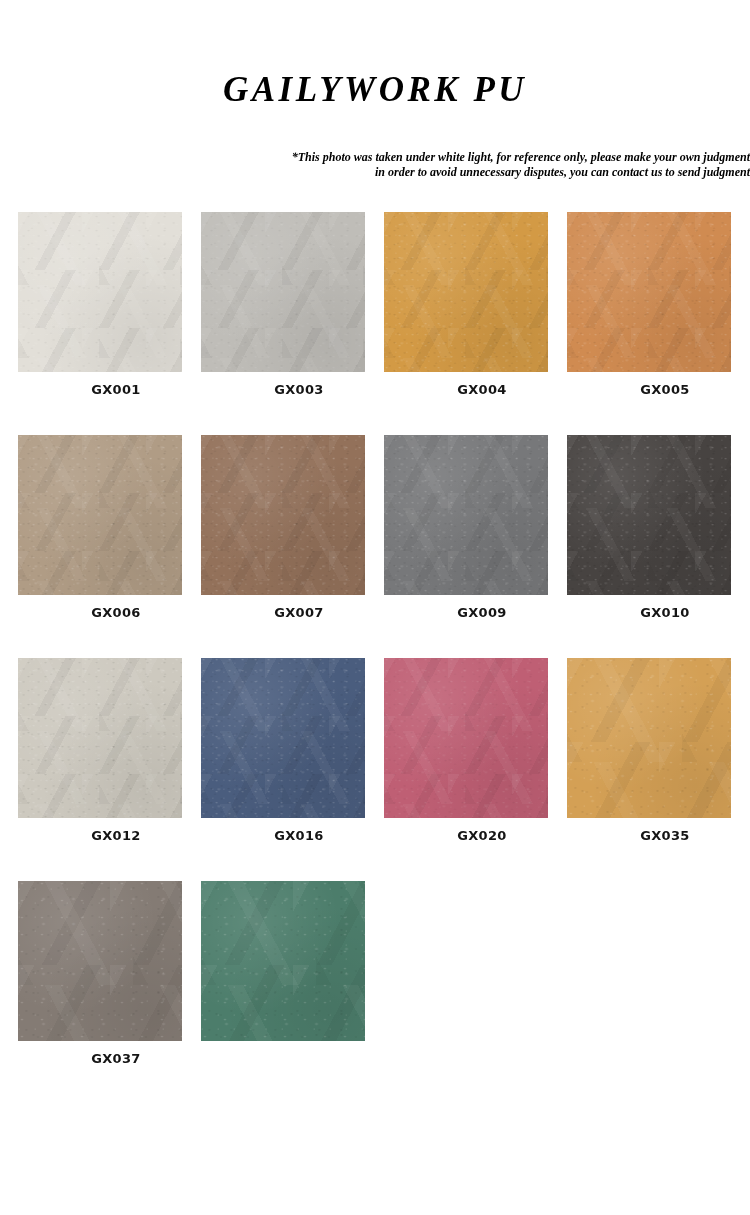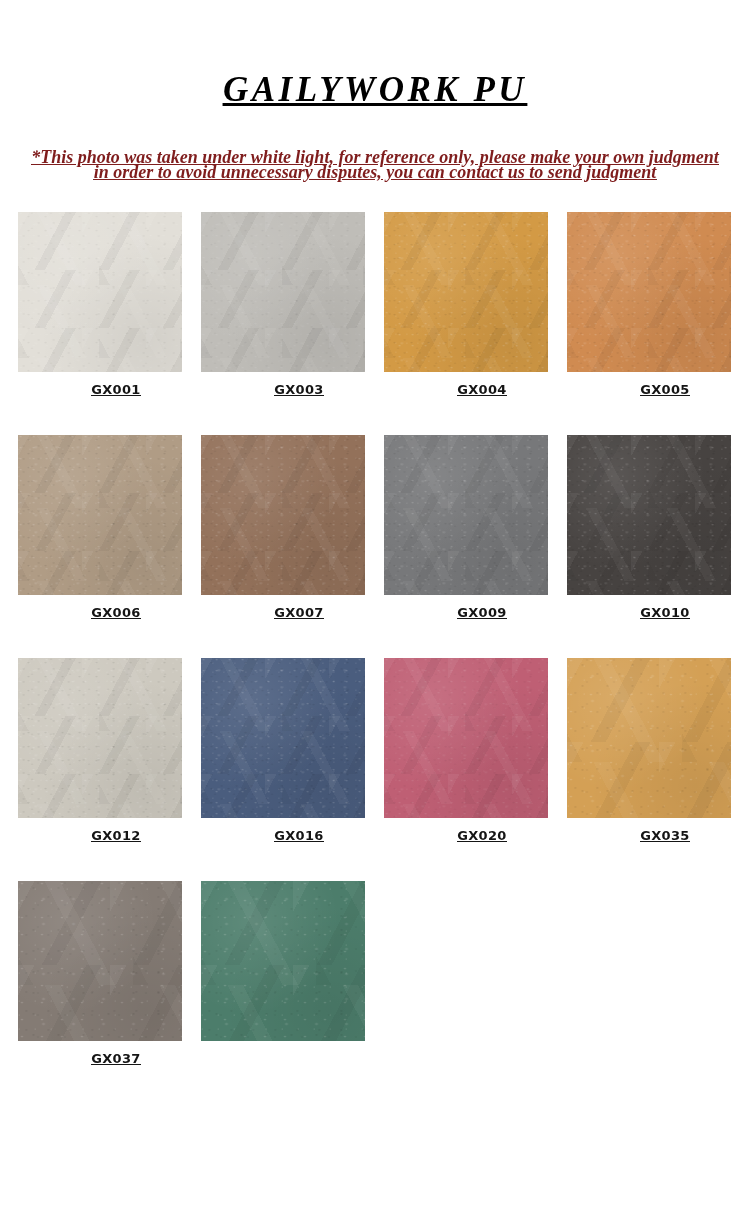--- a/index.html
+++ b/index.html
@@ -1,16 +1,16 @@
 <!DOCTYPE html>
 <html><head>
 <meta charset="utf-8">
 <title>GAILYWORK PU</title>
 <style>
-  * { box-sizing: border-box; margin: 0; padding: 0; text-decoration: underline; }
+  * { box-sizing: border-box; margin: 0; padding: 0; }
 
   html, body {
     width: 750px;
     height: 1215px;
     background: #ffffff;
   }
 
   body {
     font-family: "Liberation Sans", sans-serif;
     -webkit-font-smoothing: antialiased;
@@ -38,24 +38,24 @@
     letter-spacing: 3.5px;
     color: #000000;
     line-height: 1;
   }
 
   .disclaimer {
     margin-top: 43px;
     font-family: "Liberation Serif", serif;
     font-style: italic;
     font-weight: bold;
-    font-size: 18px;
+    font-size: 12px;
     line-height: 15px;
-    color: #7f1d1d;
-    text-align: center;
+    color: #000000;
+    text-align: right;
   }
 
   .disclaimer-line { display: block; }
 
   
   .swatch-grid {
     position: absolute;
     top: 212px;
     left: 18px;
     width: 714px;

